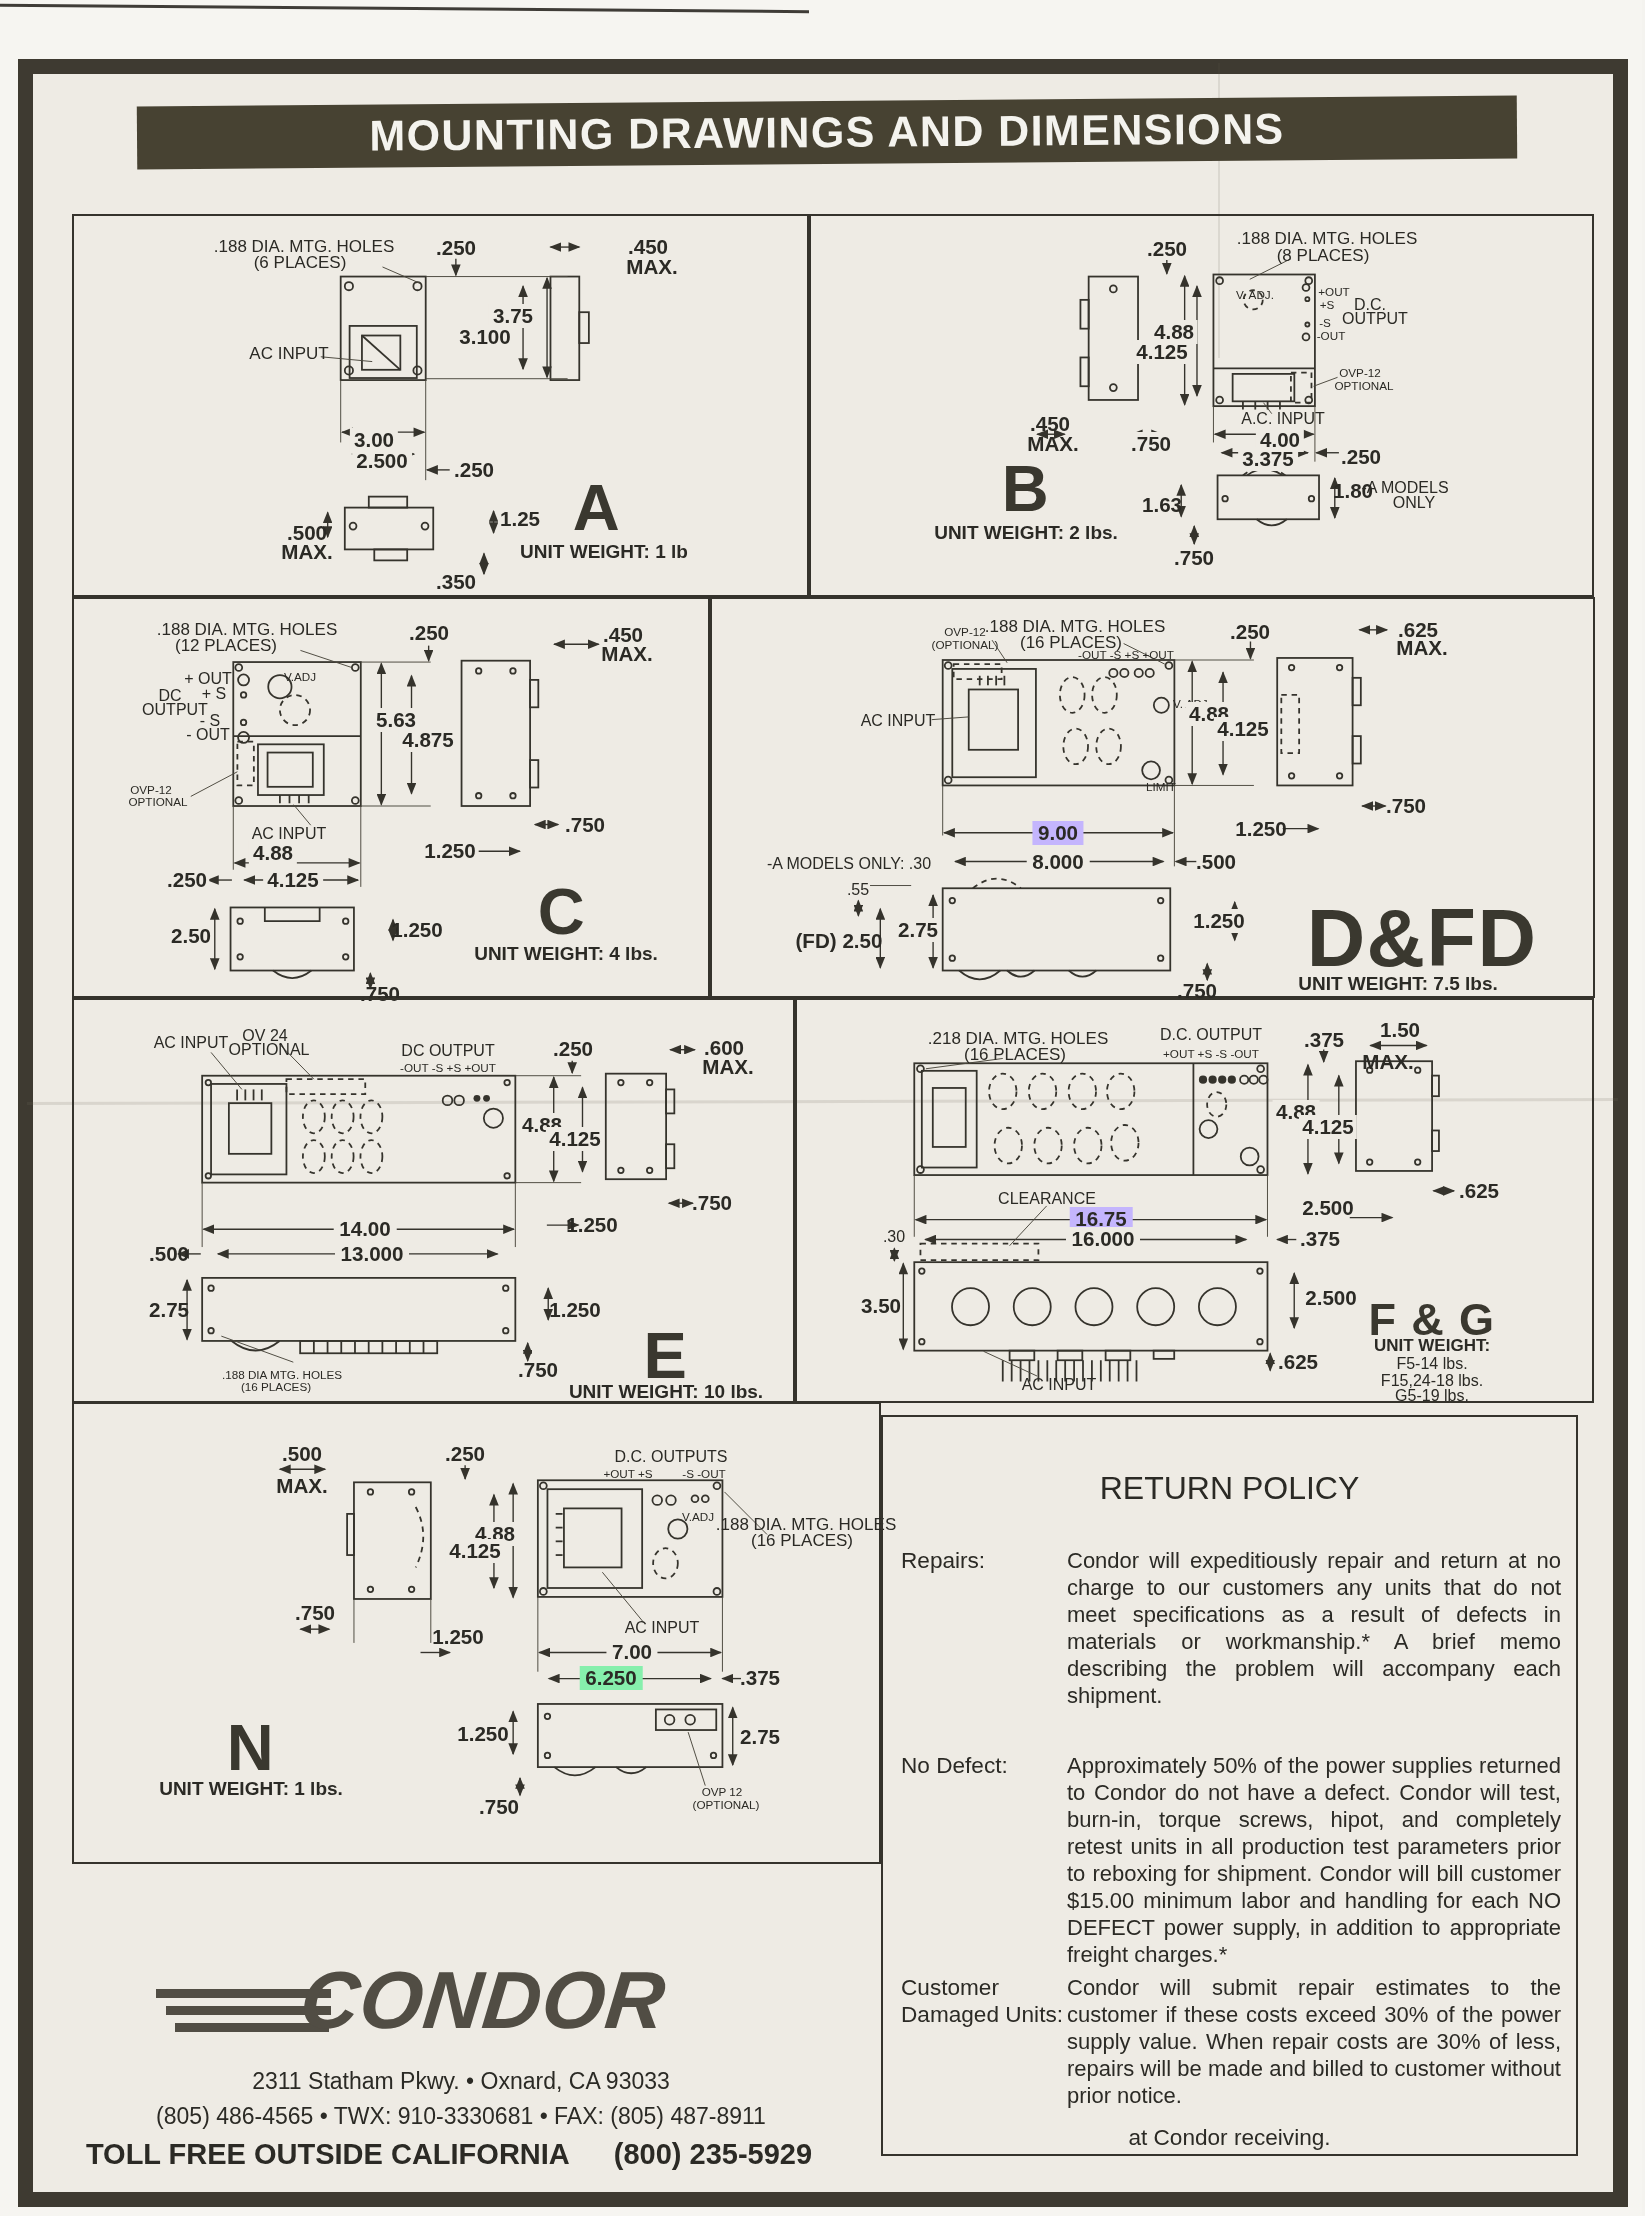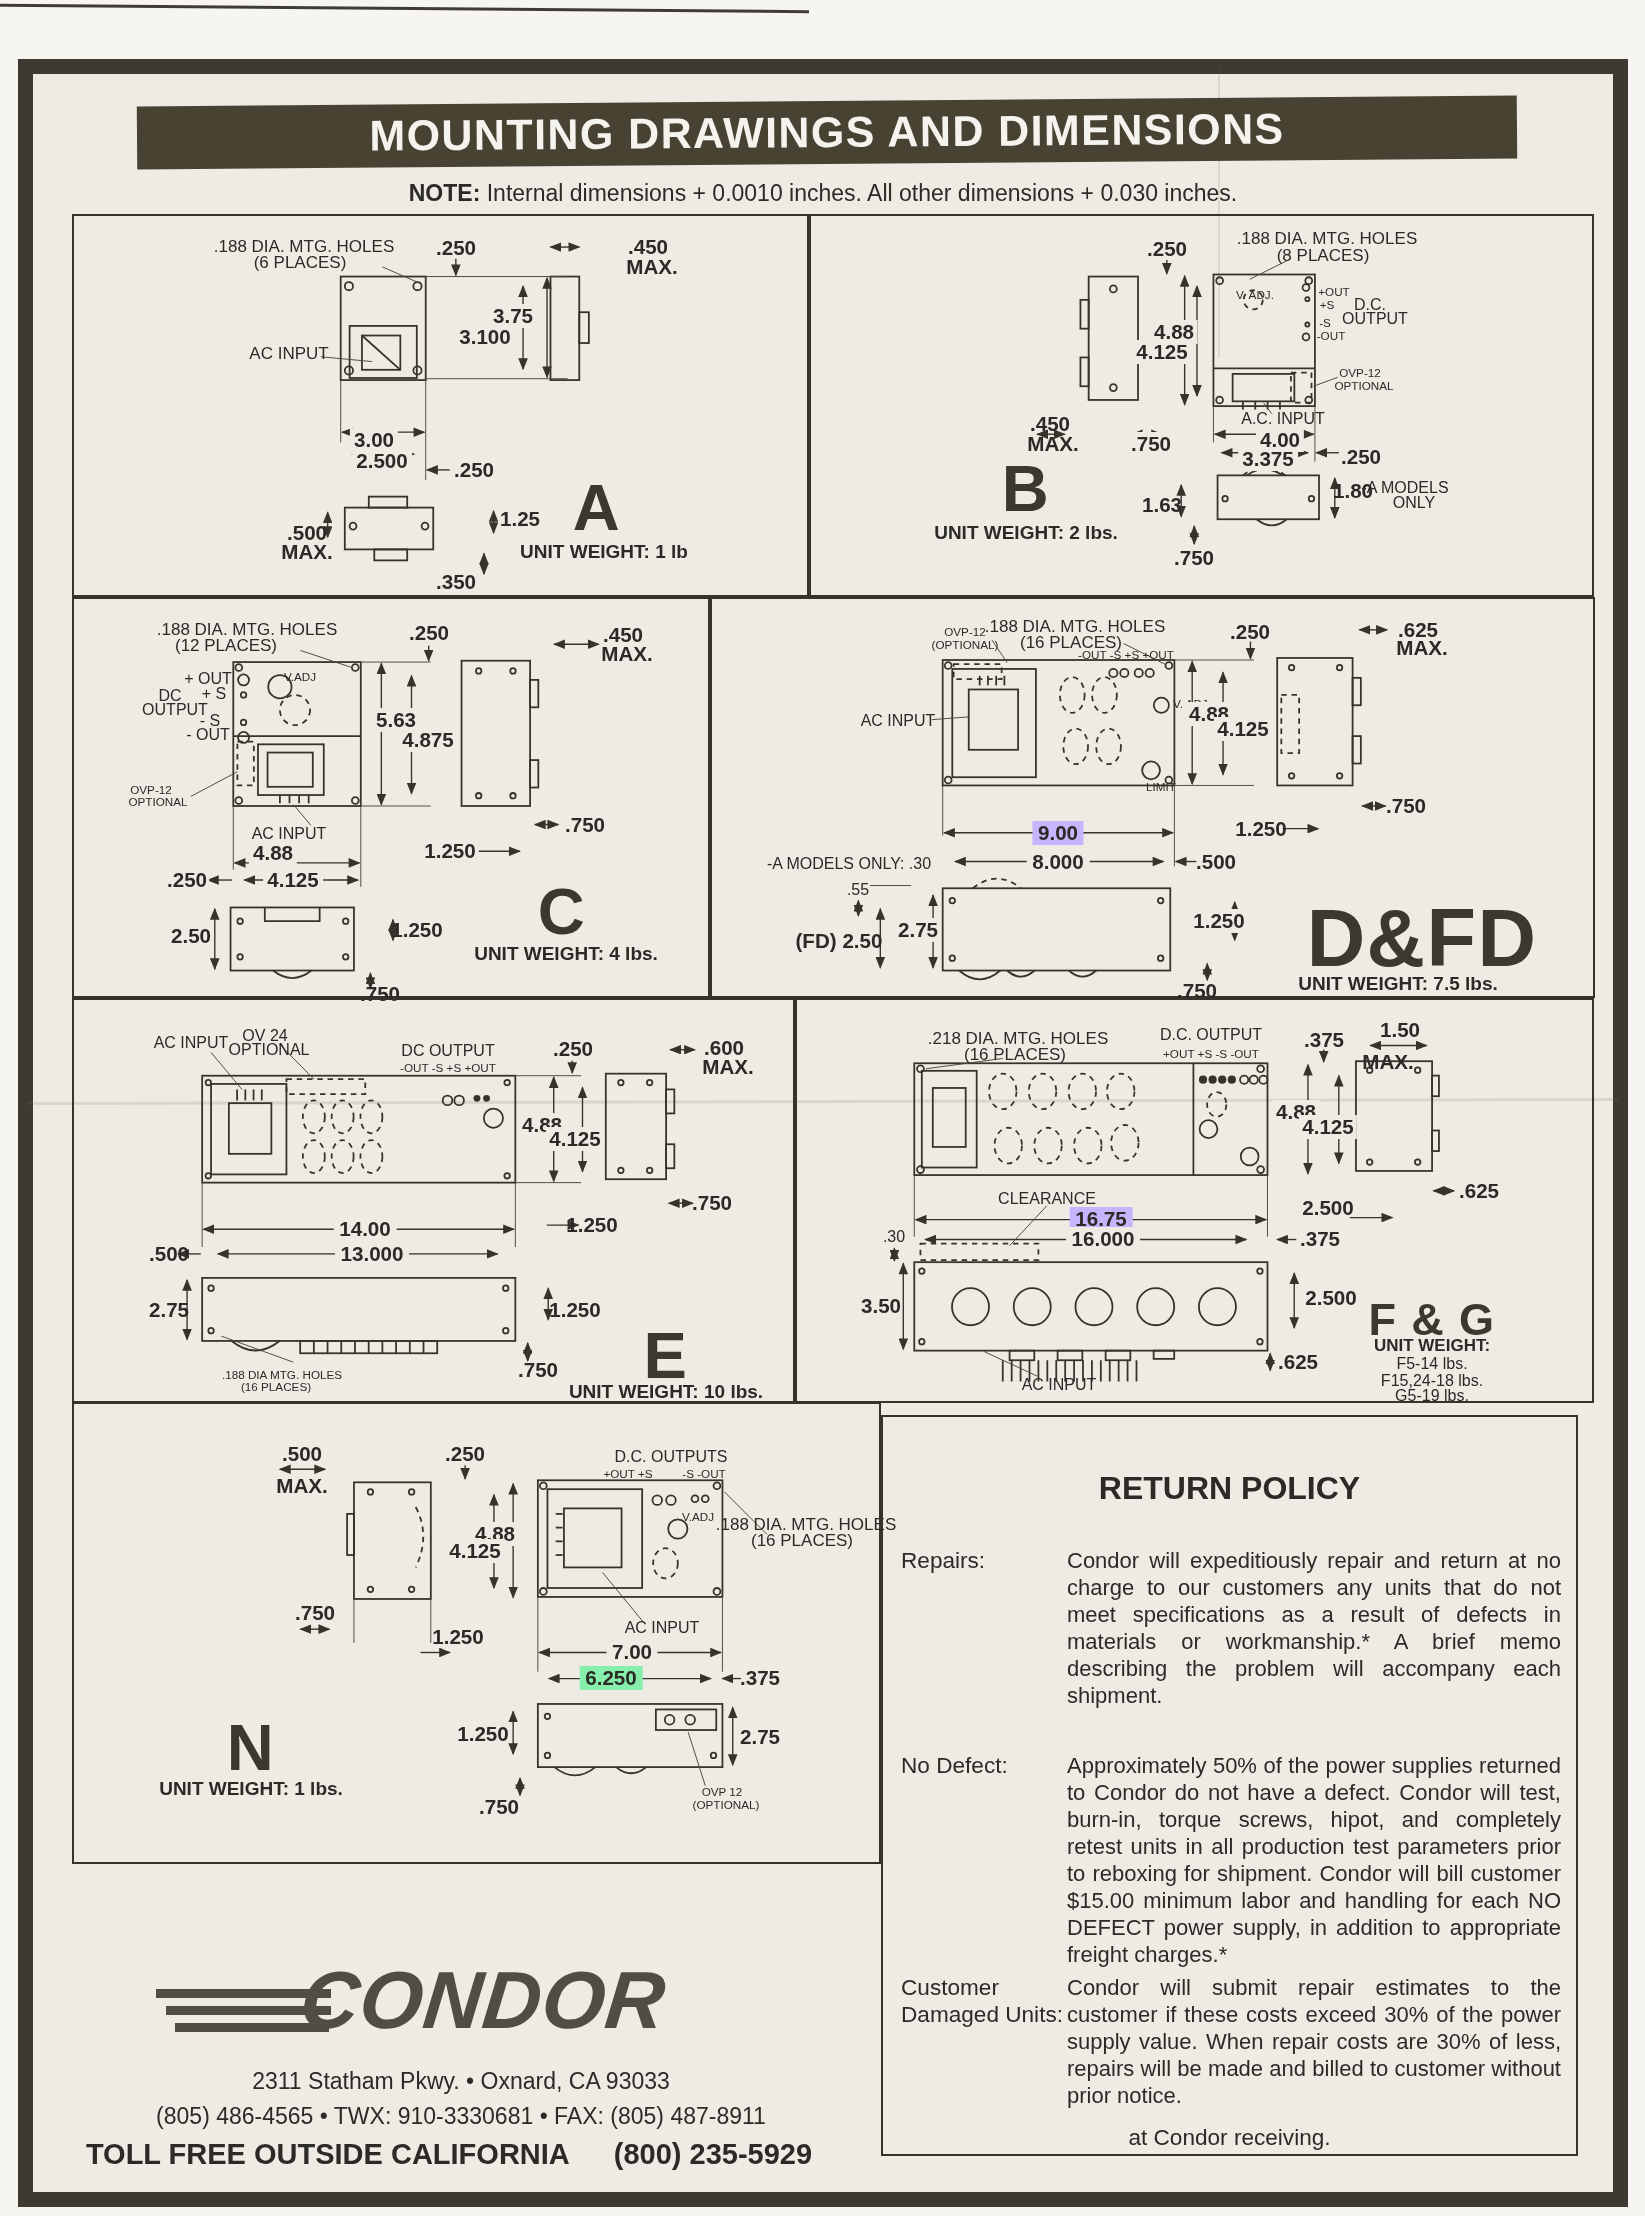--- a/index.html
+++ b/index.html
@@ -19,21 +19,21 @@
   .ext{fill:none;stroke:#4a473d;stroke-width:1.4;}
   .dim{fill:none;stroke:#35332c;stroke-width:2;}
   .dot{fill:#35332c;stroke:none;}
   .lbl{position:absolute;transform:translate(-50%,-50%);white-space:nowrap;font-size:20.6px;font-weight:700;color:#2b2a25;}
   .ann{font-size:17px;font-weight:400;}
   .small{font-size:16px;font-weight:400;}
   .tiny{font-size:11.7px;font-weight:400;letter-spacing:0;}
   .letter{font-size:65px;font-weight:700;letter-spacing:1.4px;color:#3a382f;}
   .weight{font-size:19px;font-weight:700;}
   .wsmall{font-size:17px;font-weight:700;}
-  .rp-title{position:absolute;left:0;right:0;top:53px;text-align:center;font-size:32px;font-weight:700;}
+  .rp-title{position:absolute;left:0;right:0;top:53px;text-align:center;font-size:32px;font-weight:400;}
   .rp-item{position:absolute;left:18px;right:15px;display:flex;}
   .rp-label{width:166px;flex:none;font-size:22.6px;line-height:27.4px;}
   .rp-text{flex:1;font-size:22px;line-height:27px;text-align:justify;}
   .rp-foot{position:absolute;left:0;right:0;text-align:center;font-size:22.6px;}
   .logo{position:absolute;left:156px;top:1959px;width:535px;height:96px;color:#514d44;}
   .sl{position:absolute;height:9px;background:#514d44;}
   .logo-text{position:absolute;left:145px;top:-5.5px;font-size:81px;font-weight:700;font-style:italic;transform:skewX(-6deg);letter-spacing:0.7px;}
   .footer-line{position:absolute;transform:translateX(-50%);white-space:nowrap;font-size:23px;}
   .tollfree{position:absolute;transform:translateX(-50%);white-space:nowrap;font-size:29px;font-weight:700;display:flex;gap:44px;}
   .crease-h{position:absolute;left:27.4px;top:1100px;width:1591px;height:2.7px;background:rgba(110,105,92,.17);transform:rotate(-.15deg);}
@@ -51,23 +51,20 @@
   <svg width="0" height="0" style="position:absolute" aria-hidden="true">
     <defs>
       <marker id="arr" viewBox="0 0 10 8" refX="9" refY="4" markerWidth="9" markerHeight="7" orient="auto-start-reverse">
         <path d="M0,0L10,4L0,8z" fill="#35332c"></path>
       </marker>
     </defs>
   </svg>
 
   <div class="titlebar">
     <span>MOUNTING DRAWINGS AND DIMENSIONS</span>
-  </div>
-  <div class="note">
-    <b>NOTE:</b><span> Internal dimensions + 0.0010 inches. All other dimensions + 0.030 inches.</span>
   </div>
 
   <div class="panel" style="left:72px;top:214px;width:737px;height:383px">
     <svg class="draw" width="737" height="383" viewBox="0 0 1075 558">
       <rect class="ln" x="389" y="88" width="124" height="151"></rect>
       <circle class="ln" cx="401" cy="102" r="6"></circle>
         <circle class="ln" cx="501" cy="102" r="6"></circle>
       <circle class="ln" cx="401" cy="225" r="6"></circle>
         <circle class="ln" cx="501" cy="225" r="6"></circle>
       <rect class="ln" x="402" y="160" width="98" height="76"></rect>

